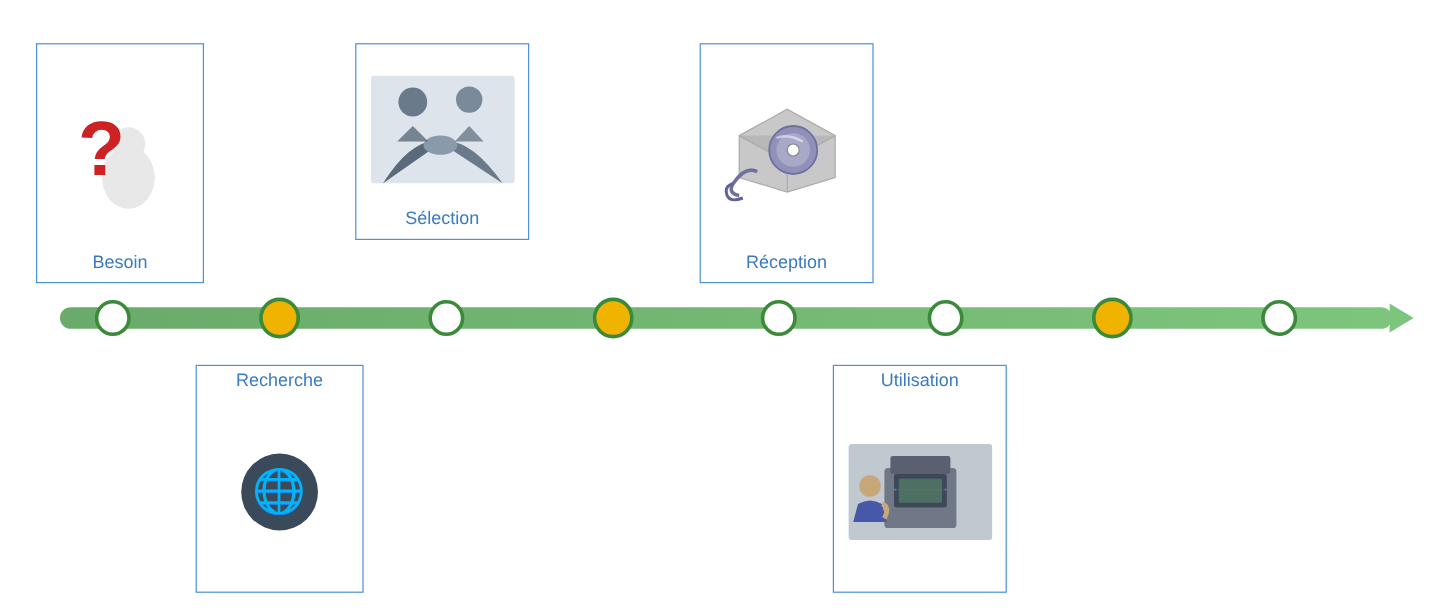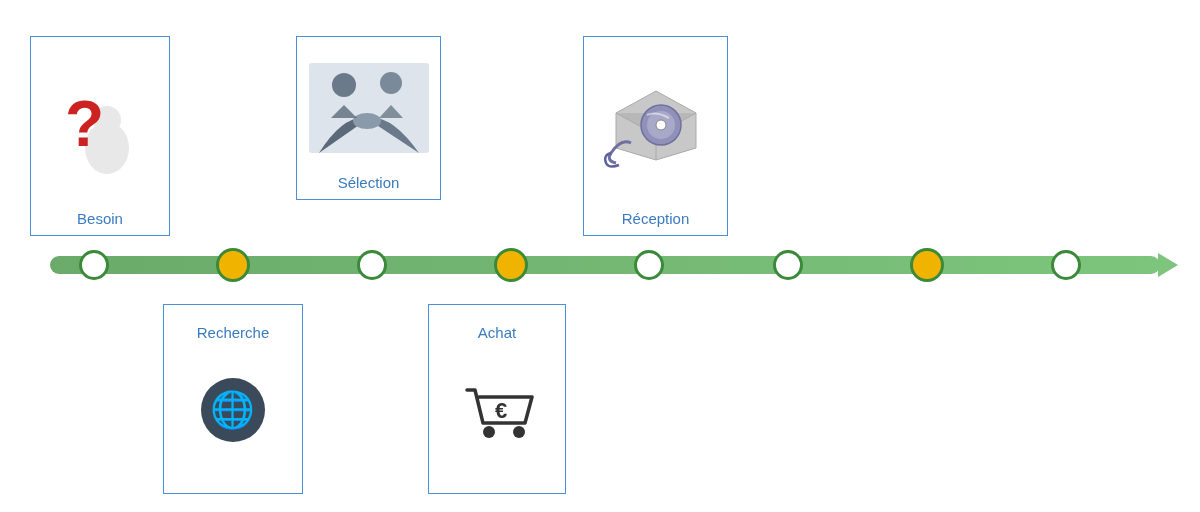--- a/index.html
+++ b/index.html
@@ -94,21 +94,21 @@
 
     
     .card-below {
       position: absolute;
       border: 1.5px solid #4a90d9;
       background: #fff;
       display: flex;
       flex-direction: column;
       align-items: center;
       justify-content: space-between;
-      padding: 17px;
+      padding: 2px;
     }
     .card-below .card-label {
       color: #3a7bbf;
       font-size: 15px;
       font-weight: 500;
       text-align: center;
       padding: 2px 0;
     }
 
     
@@ -217,31 +217,38 @@
 
 
   <div class="card-below" style="left:143px; top:288px; width:140px; height:190px;">
     <div class="card-label">Recherche</div>
     <div class="icon-area">
 
       <div class="globe-icon">🌐</div>
     </div>
   </div>
 
-  <div class="card-below" style="left:408px; top:288px; width:138px; height:190px;">
-    <div class="card-label">Achat</div>
+
+  <div class="card-below" style="left:674px; top:288px; width:145px; height:190px;">
+    <div class="card-label">Utilisation</div>
     <div class="icon-area">
 
-      <svg width="80" height="70" viewBox="0 0 80 70">
-
-        <path d="M10 15 L18 15 L26 48 L68 48 L75 22 L22 22" stroke="#333" stroke-width="3.5" fill="none" stroke-linecap="round" stroke-linejoin="round"></path>
-
-        <circle cx="32" cy="57" r="6" fill="#333"></circle>
-        <circle cx="62" cy="57" r="6" fill="#333"></circle>
-
-        <text x="38" y="43" font-size="22" font-weight="bold" fill="#333" font-family="Arial">€</text>
-      </svg>
-    </div>
-  </div>
-
+      <svg width="120" height="80" viewBox="0 0 120 80">
+        <rect width="120" height="80" fill="#c0c8d0" rx="3"></rect>
+
+        <rect x="30" y="20" width="60" height="50" rx="3" fill="#707888"></rect>
+        <rect x="35" y="10" width="50" height="15" rx="2" fill="#5a6070"></rect>
+
+        <rect x="38" y="25" width="44" height="28" rx="2" fill="#404858"></rect>
+        <line x1="38" y1="38" x2="82" y2="38" stroke="#6a7a8a" stroke-width="1.5"></line>
+
+        <circle cx="18" cy="35" r="9" fill="#c8a878"></circle>
+        <path d="M8 50 Q18 44 28 50 L32 65 L4 65 Z" fill="#4858a8"></path>
+        <path d="M28 50 Q35 52 30 62" stroke="#c8a878" stroke-width="4" fill="none"></path>
+
+        <rect x="40" y="27" width="40" height="24" rx="1" fill="#3a4a5a" opacity="0.8"></rect>
+        <rect x="42" y="29" width="36" height="20" rx="1" fill="#5a8a6a" opacity="0.6"></rect>
+      </svg>
+    </div>
+  </div>
 
 
 </div>
 
 </body></html>

